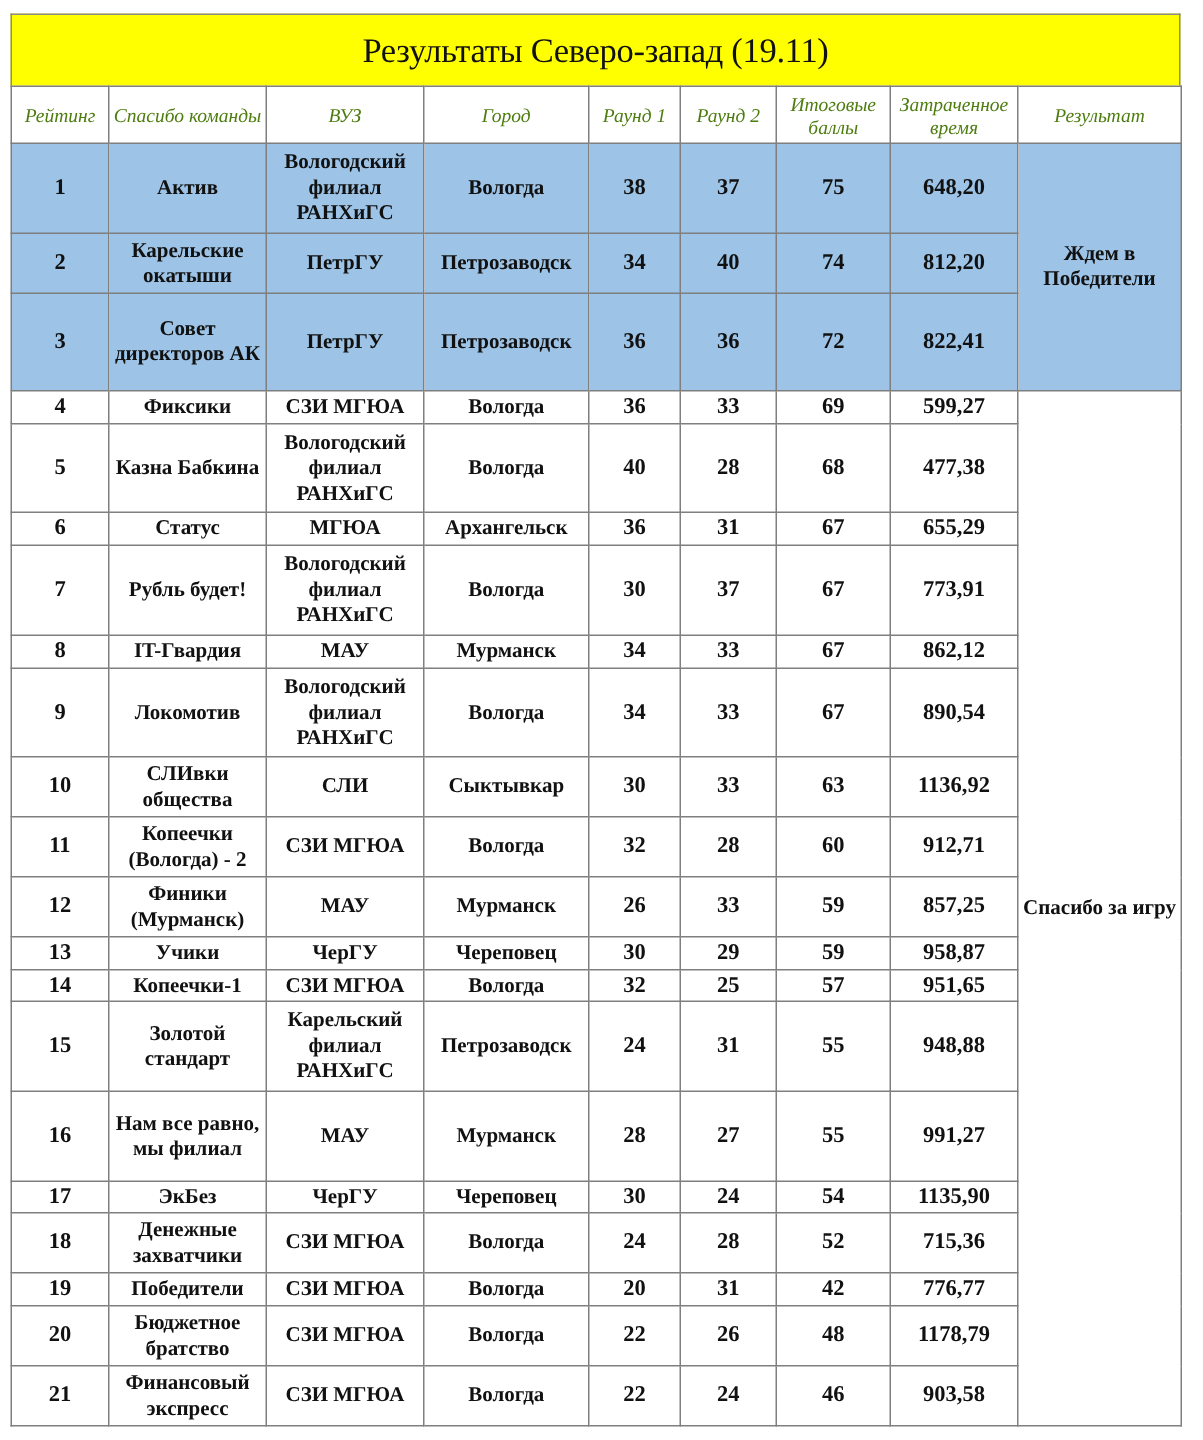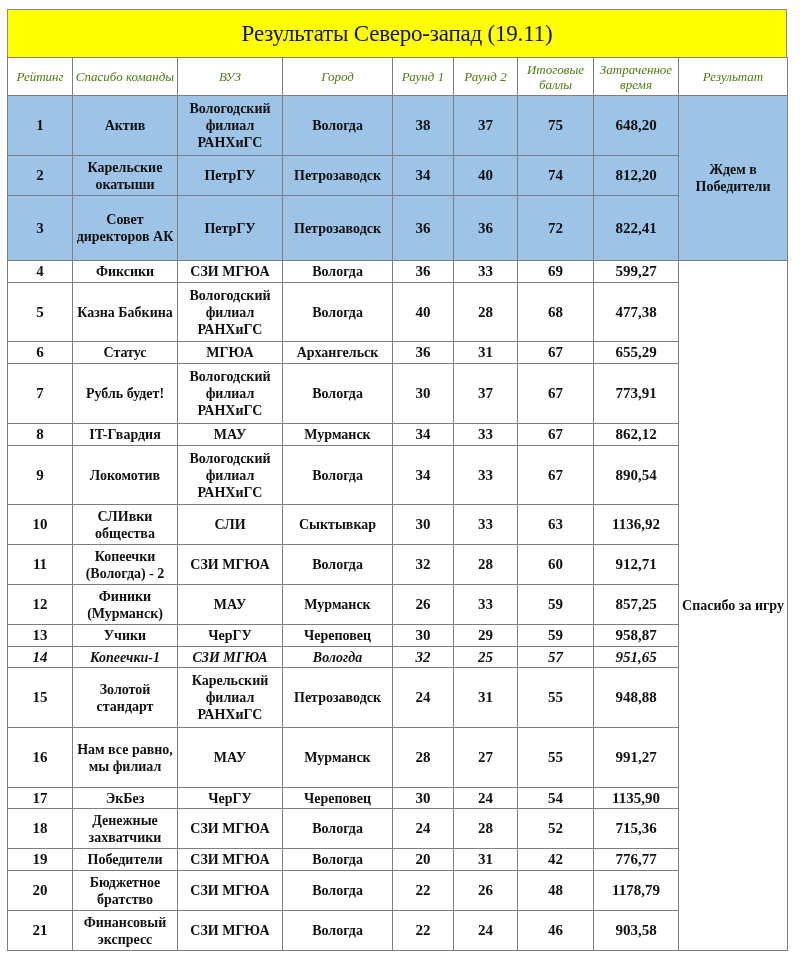--- a/index.html
+++ b/index.html
@@ -186,21 +186,21 @@
         <tr style="height: 22px;">
           <td class="num">13</td>
           <td>Учики</td>
           <td>ЧерГУ</td>
           <td>Череповец</td>
           <td class="num">30</td>
           <td class="num">29</td>
           <td class="num">59</td>
           <td class="num">958,87</td>
         </tr>
-        <tr style="height: 21px; font-style: italic;">
+        <tr style="height: 21px;">
           <td class="num">14</td>
           <td>Копеечки-1</td>
           <td>СЗИ МГЮА</td>
           <td>Вологда</td>
           <td class="num">32</td>
           <td class="num">25</td>
           <td class="num">57</td>
           <td class="num">951,65</td>
         </tr>
         <tr style="height: 60px;">

